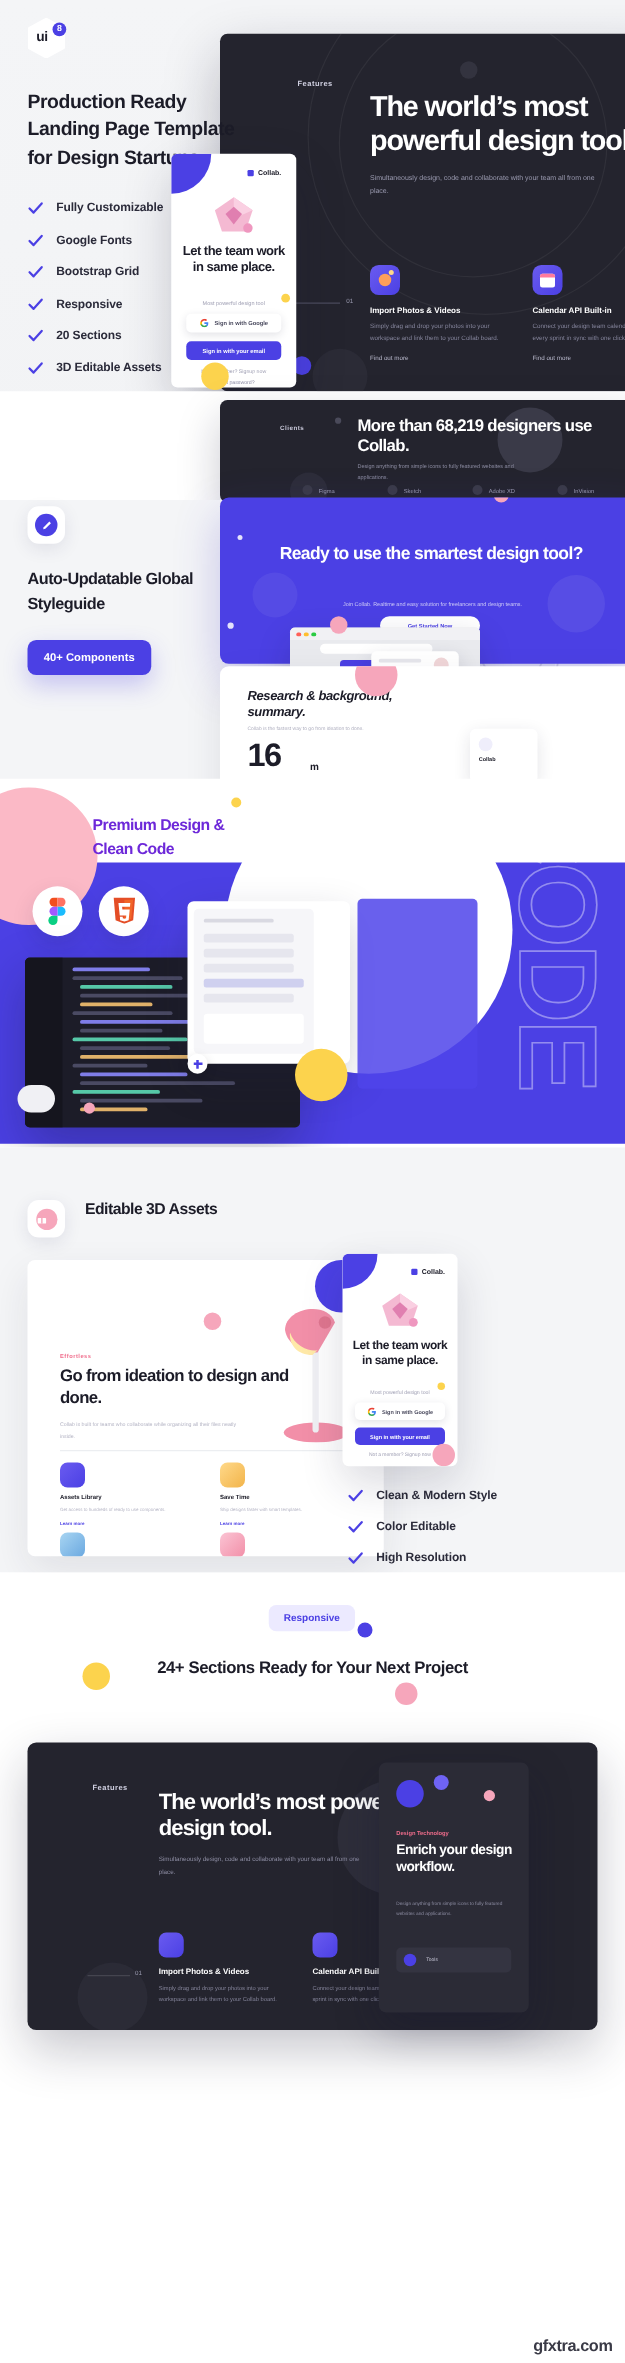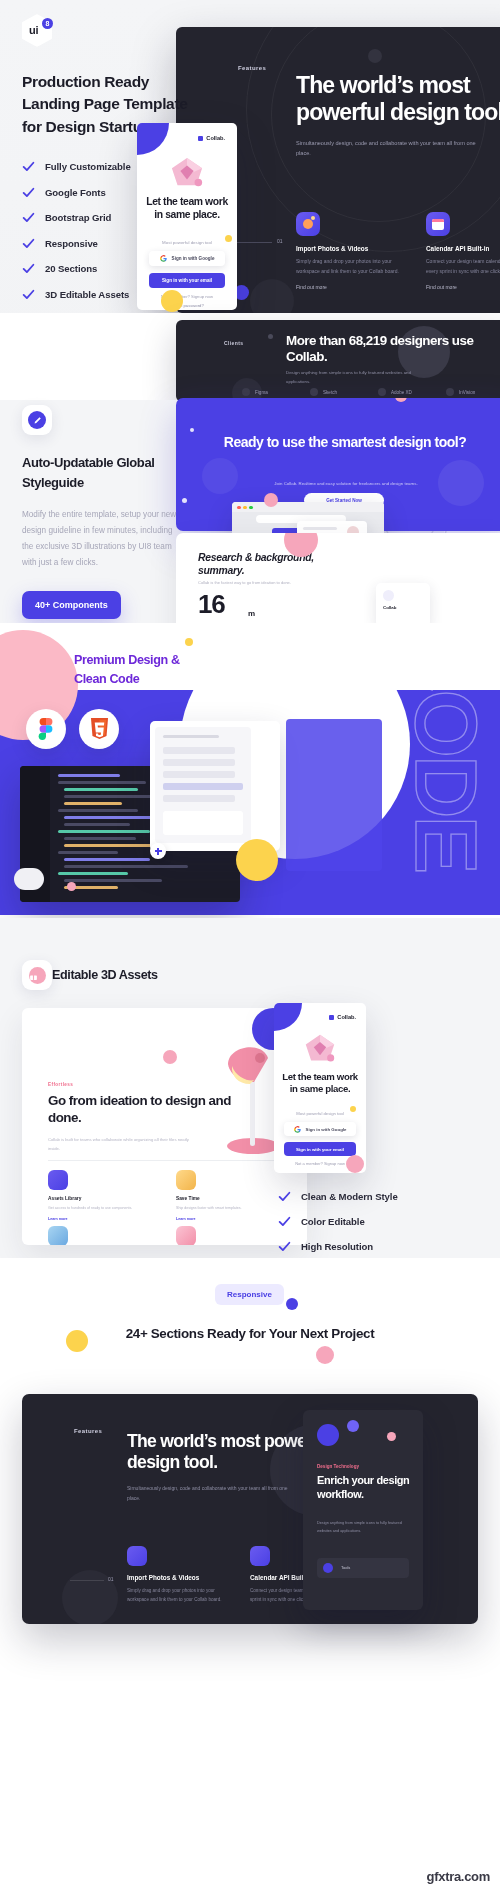--- a/index.html
+++ b/index.html
@@ -139,21 +139,21 @@
   #code-panel { position:absolute; left:150px; top:98px; width:130px; height:130px; background:#fff;
       border-radius:5px; box-shadow:0 14px 34px rgba(30,30,60,.20); overflow:hidden;}
   #code-layers { position:absolute; left:155px; top:104px; width:96px; height:116px; background:#f6f6f9; border-radius:4px;}
   #code-ghost { position:absolute; right:14px; top:6px; font-size:88px; line-height:.9; font-weight:700;
       color:transparent; -webkit-text-stroke:1.3px rgba(255,255,255,.40); writing-mode:vertical-rl; letter-spacing:-3px;}
   #code-yellow { position:absolute; left:236px; top:216px; width:42px; height:42px; border-radius:50%; background:#fcd34d;}
   #code-cloud { position:absolute; left:14px; top:245px; width:30px; height:22px; border-radius:14px; background:#f0f0f4;}
 
   
   #sec-3d { position:absolute; left:0; top:918px; width:500px; height:340px; background:#f4f5f7;}
-  #s3d-head { position:absolute; left:22px; top:42px; display:flex; align-items:center; }
+  #s3d-head { position:absolute; left:22px; top:42px; display:flex; align-items:flex-start; gap:16px;}
   #s3d-tile { width:30px; height:30px; background:#fff; border-radius:9px; display:flex; align-items:center;
       justify-content:center; box-shadow:0 4px 14px rgba(40,40,90,.10);}
   #s3d-tile .inner { width:17px; height:17px; border-radius:50%; background:#f6a6bb;}
   #s3d-title { font-size:12.6px; font-weight:700; letter-spacing:-.4px; color:#1c1c28;}
   #s3d-card { position:absolute; left:22px; top:90px; width:285px; height:237px; background:#fff;
       border-radius:6px; box-shadow:0 12px 32px rgba(30,30,60,.09); overflow:hidden;}
   #s3d-eyebrow { position:absolute; left:26px; top:74px; font-size:4.6px; font-weight:700; color:#f06d8c; letter-spacing:.4px;}
   #s3d-h { position:absolute; left:26px; top:84px; width:200px; font-size:13.4px; line-height:1.28; font-weight:700;
       letter-spacing:-.5px; color:#1c1c28;}
   #s3d-p { position:absolute; left:26px; top:128px; width:150px; font-size:4.2px; line-height:2.1; color:#b4b4c4;}
@@ -405,21 +405,20 @@
 
     <div id="style-left">
       <div class="icon-tile">
         <div class="inner">
           <svg width="9" height="9" viewBox="0 0 16 16">
               <path d="M11.5 2.2l2.3 2.3-8 8-3 .7.7-3z" fill="#fff"></path>
             </svg>
         </div>
       </div>
       <h2 id="style-h">Auto-Updatable Global Styleguide</h2>
-      <p id="style-p">Modify the entire template, setup your new design guideline in few minutes, including the exclusive 3D illustrations by UI8 team with just a few clicks.</p>
       <div id="btn-components-2">40+ Components</div>
     </div>
   </section>
 
   <section id="sec-code">
     <div id="code-purple"></div>
     <div id="code-pinkcirc"></div>
     <div class="circle abs" style="left:185px;top:15px;width:8px;height:8px;background:#fcd34d;"></div>
     <div class="circle abs" style="left:180px;top:6px;width:230px;height:230px;background:#ffffff;"></div>
 

